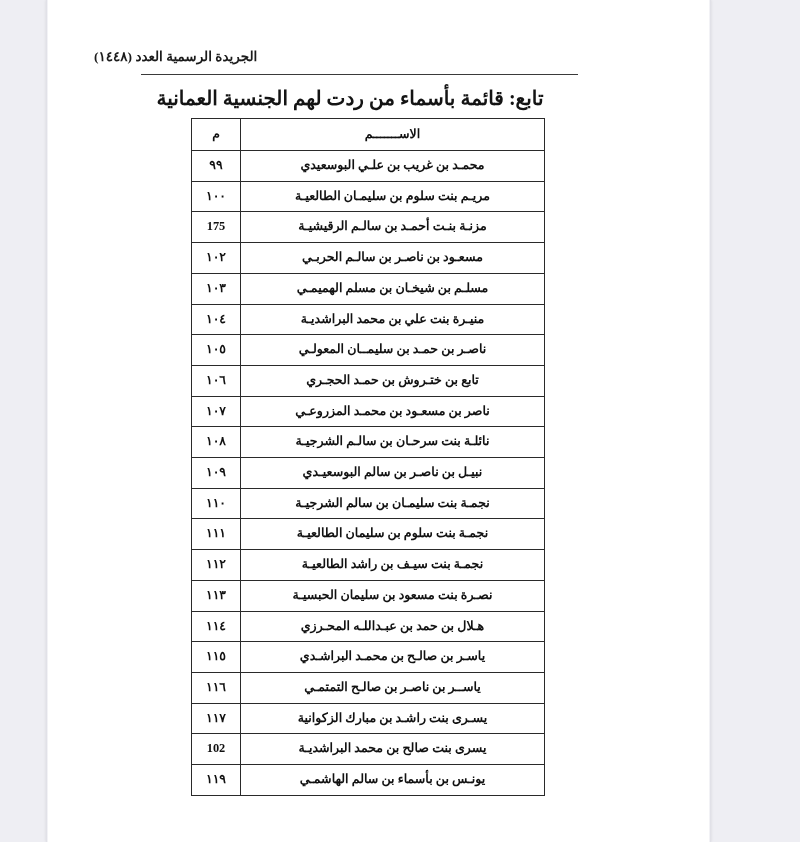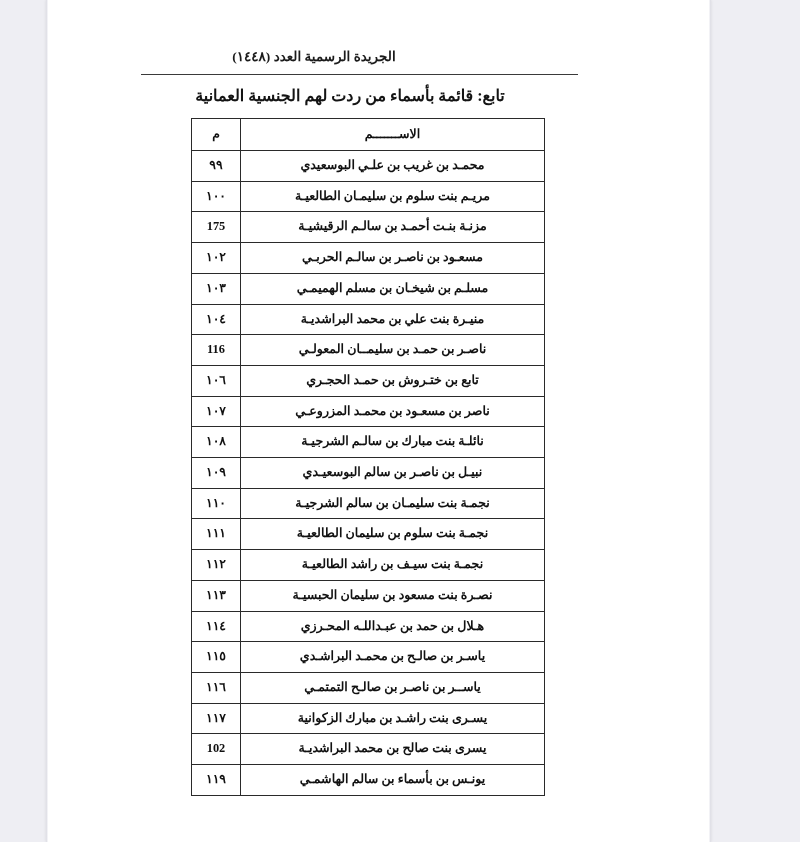--- a/index.html
+++ b/index.html
@@ -42,21 +42,21 @@
     height: 842px;
     background: linear-gradient(to left, #d9d9e1, #fafafc);
   }
 
   
   .running-head {
     position: absolute;
     left: 94px;
     top: 48px;
     width: 440px;
-    text-align: center;
+    text-align: left;
     direction: rtl;
     font-size: 13.5px;
     font-weight: 700;
     color: #1b1b1b;
     letter-spacing: 0px;
     white-space: nowrap;
   }
   .head-rule {
     position: absolute;
     left: 141px;
@@ -67,21 +67,21 @@
   }
 
   
   .doc-title {
     position: absolute;
     left: 140px;
     top: 86px;
     width: 420px;
     text-align: center;
     direction: rtl;
-    font-size: 16px;
+    font-size: 20px;
     font-weight: 700;
     color: #141414;
     white-space: nowrap;
   }
 
   
   #names-table-wrap {
     position: absolute;
     left: 206px;
     top: 118px;
@@ -185,32 +185,32 @@
         <tr>
           <td class="cell-name">مسلـم بن شيخـان بن مسلم الهميمـي</td>
           <td class="cell-num">١٠٣</td>
         </tr>
         <tr>
           <td class="cell-name">منيـرة بنت علي بن محمد البراشديـة</td>
           <td class="cell-num">١٠٤</td>
         </tr>
         <tr>
           <td class="cell-name">ناصـر بن حمـد بن سليمــان المعولـي</td>
-          <td class="cell-num">116</td>
+          <td class="cell-num">١٠٥</td>
         </tr>
         <tr>
           <td class="cell-name">تابع بن ختـروش بن حمـد الحجـري</td>
           <td class="cell-num">١٠٦</td>
         </tr>
         <tr>
           <td class="cell-name">ناصر بن مسعـود بن محمـد المزروعـي</td>
           <td class="cell-num">١٠٧</td>
         </tr>
         <tr>
-          <td class="cell-name">نائلـة بنت مبارك بن سالـم الشرجيـة</td>
+          <td class="cell-name">نائلـة بنت سرحـان بن سالـم الشرجيـة</td>
           <td class="cell-num">١٠٨</td>
         </tr>
         <tr>
           <td class="cell-name">نبيـل بن ناصـر بن سالم البوسعيـدي</td>
           <td class="cell-num">١٠٩</td>
         </tr>
         <tr>
           <td class="cell-name">نجمـة بنت سليمـان بن سالم الشرجيـة</td>
           <td class="cell-num">١١٠</td>
         </tr>

